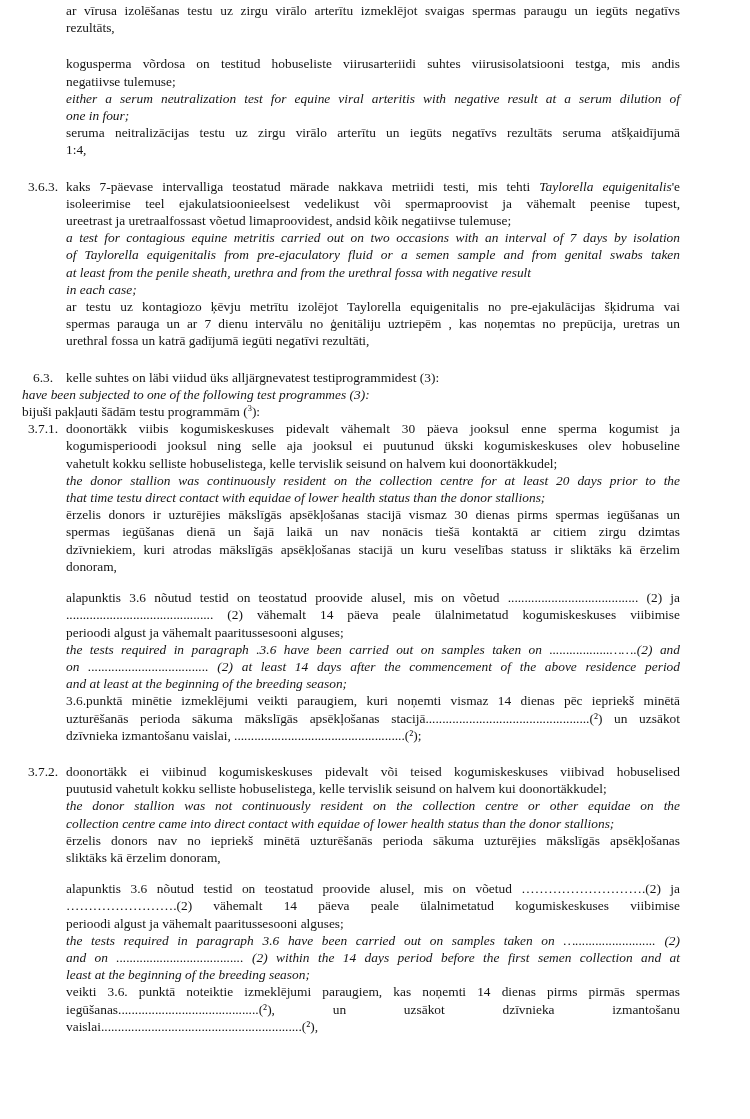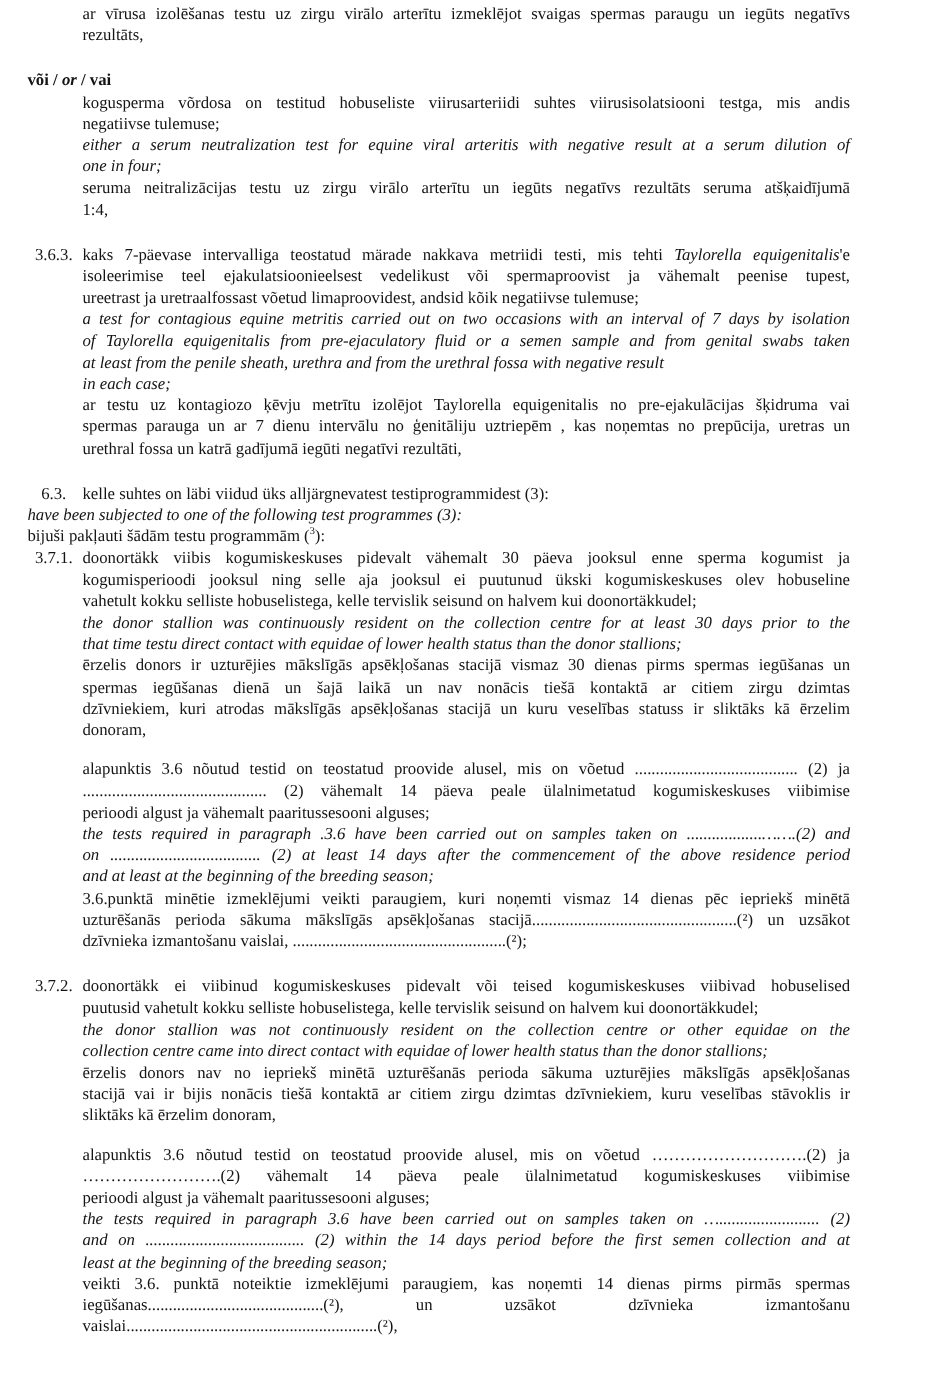--- a/index.html
+++ b/index.html
@@ -76,23 +76,20 @@
 
 <div class="page">
 
   <div class="blk ind-body">
     <div class="jline">ar vīrusa izolēšanas testu uz zirgu virālo arterītu izmeklējot svaigas spermas paraugu un iegūts negatīvs</div>
     <div class="jline lastline">rezultāts,</div>
   </div>
 
   <div class="spacer-lg"></div>
 
-  <div class="blk ind-flush bold">
-    <span>või</span><span> / </span><span class="bi">or</span><span> / </span><span>vai</span>
-  </div>
 
   <div class="blk ind-body">
     <div class="jline">kogusperma võrdosa on testitud hobuseliste viirusarteriidi suhtes viirusisolatsiooni testga, mis andis</div>
     <div class="jline lastline">negatiivse tulemuse;</div>
   </div>
 
   <div class="blk ind-body italic">
     <div class="jline">either a serum neutralization test for equine viral arteritis with negative result at a serum dilution of</div>
     <div class="jline lastline">one in four;</div>
   </div>
@@ -142,21 +139,21 @@
   </div>
 
   <div class="clause">
     <div class="num">3.7.1.</div>
     <div class="blk">
       <div class="jline">doonortäkk viibis kogumiskeskuses pidevalt vähemalt 30 päeva jooksul enne sperma kogumist ja</div>
       <div class="jline">kogumisperioodi jooksul ning selle aja jooksul ei puutunud ükski kogumiskeskuses olev hobuseline</div>
       <div class="jline lastline">vahetult kokku selliste hobuselistega, kelle tervislik seisund on halvem kui doonortäkkudel;</div>
     </div>
     <div class="blk italic">
-      <div class="jline">the donor stallion was continuously resident on the collection centre for at least 30 days prior to the</div>
+      <div class="jline">the donor stallion was continuously resident on the collection centre for at least 20 days prior to the</div>
       <div class="jline lastline">that time testu direct contact with equidae of lower health status than the donor stallions;</div>
     </div>
     <div class="blk">
       <div class="jline">ērzelis donors ir uzturējies mākslīgās apsēkļošanas stacijā vismaz 30 dienas pirms spermas iegūšanas un</div>
       <div class="jline">spermas iegūšanas dienā un šajā laikā un nav nonācis tiešā kontaktā ar citiem zirgu dzimtas</div>
       <div class="jline">dzīvniekiem, kuri atrodas mākslīgās apsēkļošanas stacijā un kuru veselības statuss ir sliktāks kā ērzelim</div>
       <div class="jline lastline">donoram,</div>
     </div>
   </div>
 
@@ -187,21 +184,20 @@
     <div class="blk">
       <div class="jline">doonortäkk ei viibinud kogumiskeskuses pidevalt või teised kogumiskeskuses viibivad hobuselised</div>
       <div class="jline lastline">puutusid vahetult kokku selliste hobuselistega, kelle tervislik seisund on halvem kui doonortäkkudel;</div>
     </div>
     <div class="blk italic">
       <div class="jline">the donor stallion was not continuously resident on the collection centre or other equidae on the</div>
       <div class="jline lastline">collection centre came into direct contact with equidae of lower health status than the donor stallions;</div>
     </div>
     <div class="blk">
       <div class="jline">ērzelis donors nav no iepriekš minētā uzturēšanās perioda sākuma uzturējies mākslīgās apsēkļošanas</div>
-      <div class="jline">stacijā vai ir bijis nonācis tiešā kontaktā ar citiem zirgu dzimtas dzīvniekiem, kuru veselības stāvoklis ir</div>
       <div class="jline lastline">sliktāks kā ērzelim donoram,</div>
     </div>
   </div>
 
   <div class="spacer-md"></div>
 
   <div class="blk ind-body">
     <div>
       <div class="jline">alapunktis 3.6 nõutud testid on teostatud proovide alusel, mis on võetud ……………………….(2) ja</div>
       <div class="jline">…………………….(2) vähemalt 14 päeva peale ülalnimetatud kogumiskeskuses viibimise</div>

